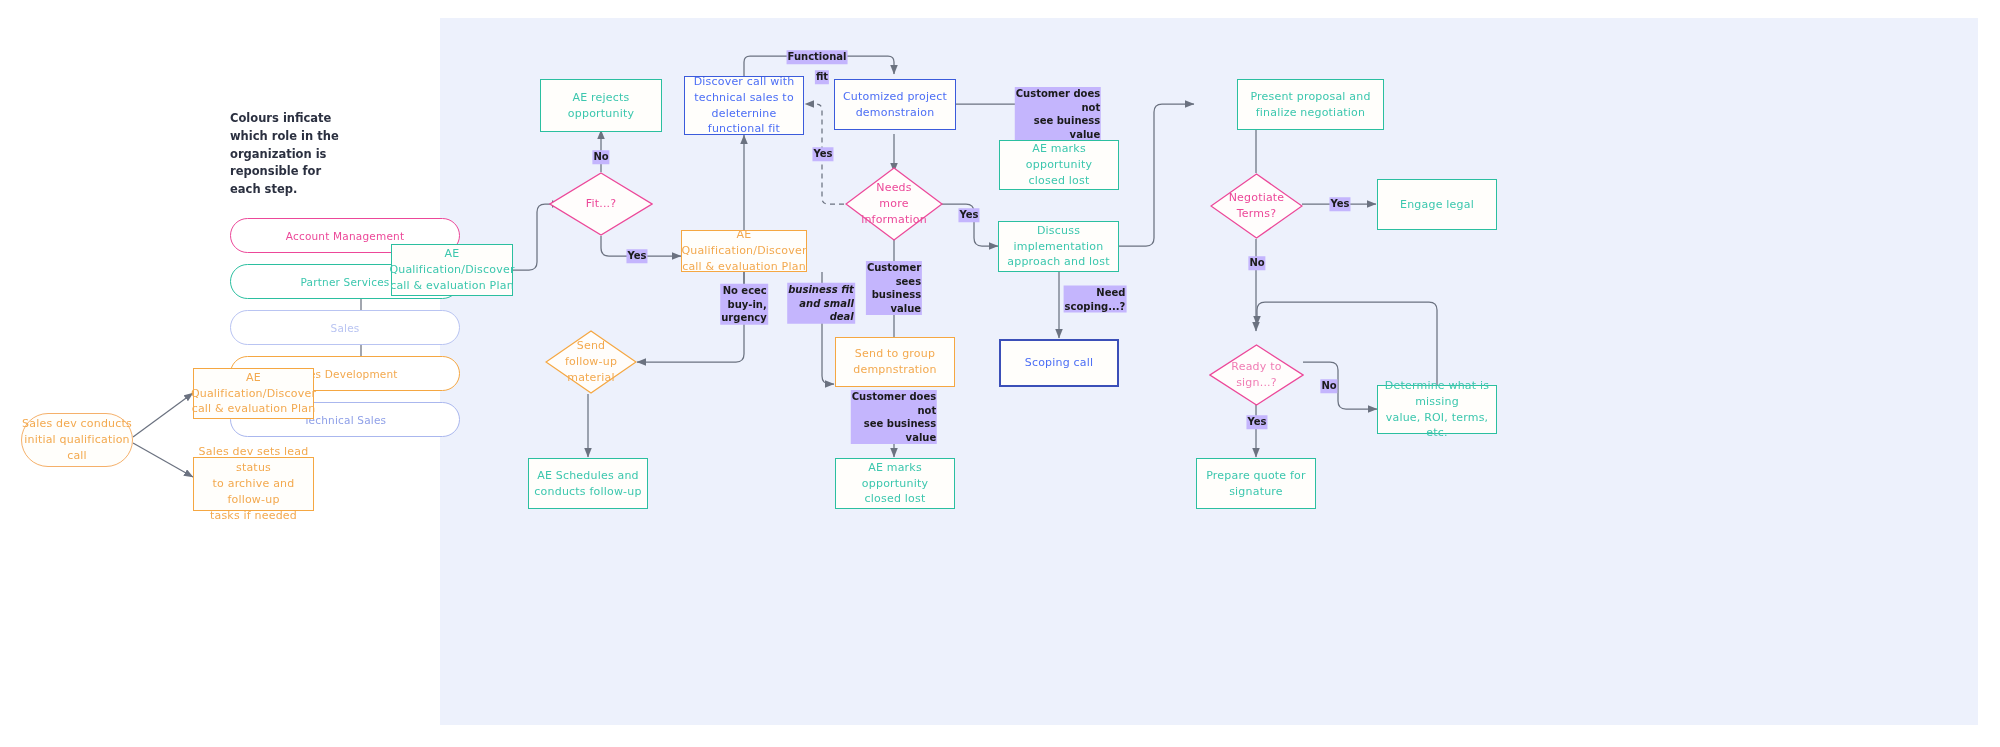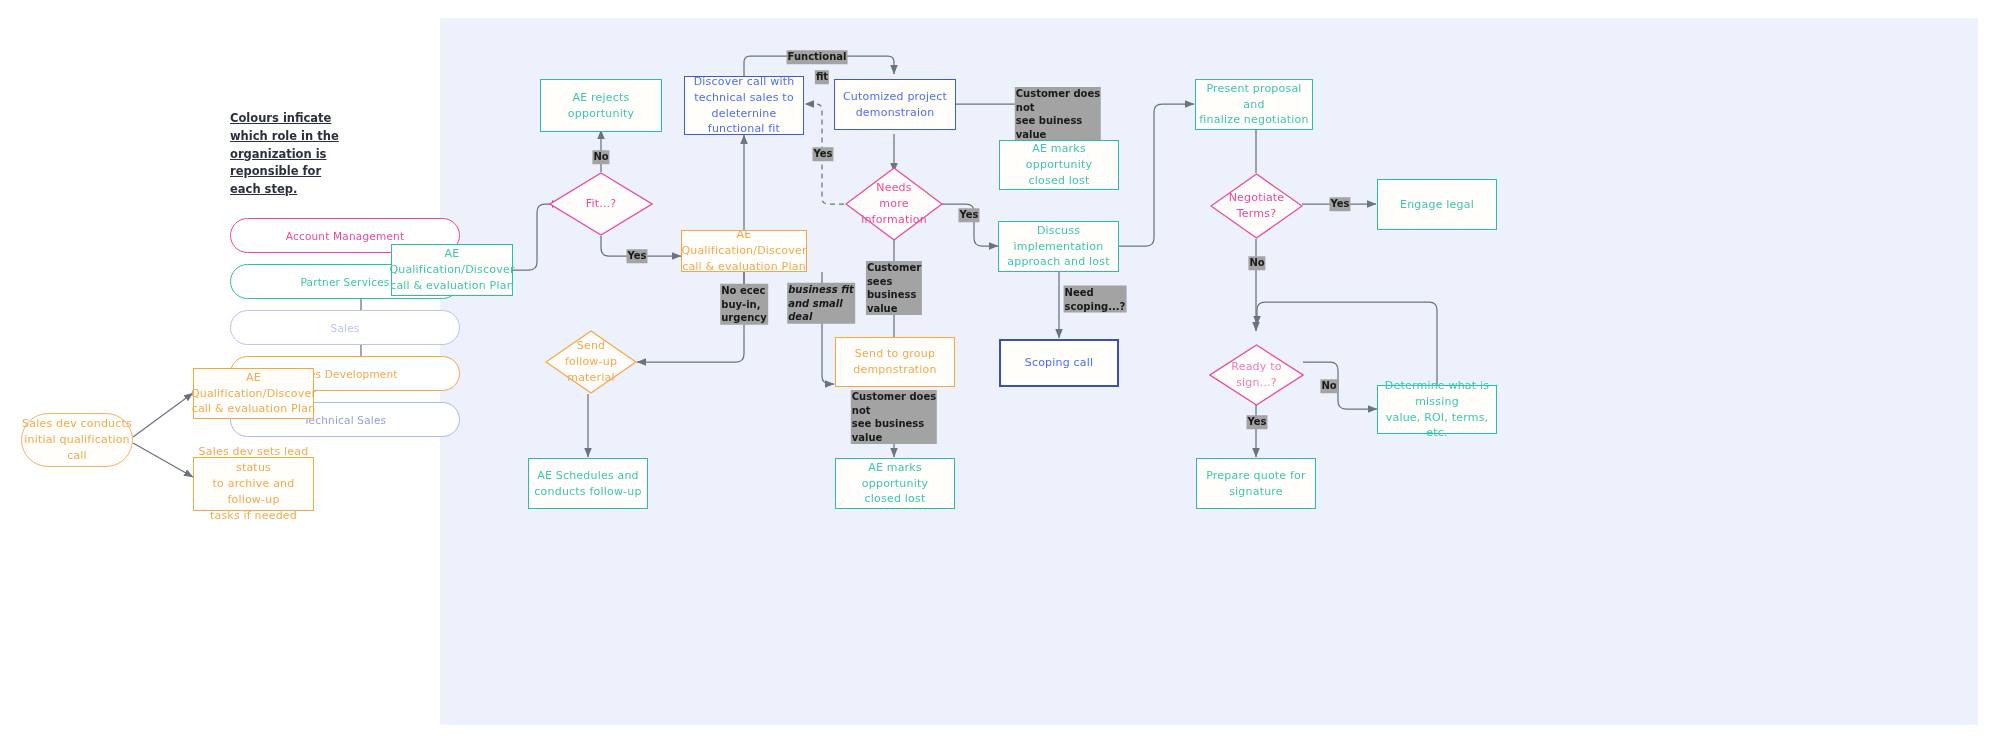--- a/index.html
+++ b/index.html
@@ -13,27 +13,27 @@
         justify-content:center;text-align:center;background:#fffefb;
         font-size:11px;line-height:1.45;letter-spacing:.2px;}
   .node.rect{border:1.3px solid #999;}
   .node.pill{border-radius:999px;border:1.3px solid #999;}
   .node.diamond{background:transparent;border:none;}
   .node.diamond .dshape{position:absolute;inset:0;}
   .node.diamond .dlabel{position:relative;z-index:2;width:100%;padding:0 6px;box-sizing:border-box;}
   .node.thick{border-width:2px;}
 
   .legend{position:absolute;left:230px;top:110px;width:230px;}
-  .legend-note{font-size:11.5px;line-height:1.55;color:#2b3040;font-weight:600;width:125px;text-decoration:underline;}
+  .legend-note{font-size:11.5px;line-height:1.55;color:#2b3040;font-weight:600;width:125px;}
   .legend-items{margin-top:19px;display:flex;flex-direction:column;gap:11px;}
   .legend-pill{height:33px;border-radius:999px;border:1.4px solid #999;background:#fff;
        display:flex;align-items:center;justify-content:center;font-size:10.5px;letter-spacing:.2px;}
 
   .edge-label{position:absolute;font-size:10px;color:#1a1a1a;font-weight:700;
-       background:#a3a3a3;padding:0 1px;line-height:1.35;text-align:left;
+       background:#c4b5fd;padding:0 1px;line-height:1.35;text-align:right;
        white-space:pre-line;transform:translate(-50%,-50%);}
 </style>
 </head>
 <body>
 
 <div id="root">
 
   <div id="canvas"></div>
 
   <svg class="edges" viewBox="0 0 2000 747">
@@ -236,21 +236,21 @@
   <div class="node rect" style="left:835px;top:337px;width:120px;height:50px;border-color:#f5a742;color:#f3a94f;white-space:pre-line;">
     <span>Send to group
 dempnstration</span>
   </div>
 
   <div class="node rect" style="left:835px;top:458px;width:120px;height:51px;border-color:#2bbfa0;color:#3cc7ae;white-space:pre-line;">
     <span>AE marks opportunity
 closed lost</span>
   </div>
 
-  <div class="node rect" style="left:1195px;top:79px;width:118px;height:51px;border-color:#2bbfa0;color:#3cc7ae;white-space:pre-line;">
+  <div class="node rect" style="left:1237px;top:79px;width:147px;height:51px;border-color:#2bbfa0;color:#3cc7ae;white-space:pre-line;">
     <span>Present proposal and
 finalize negotiation</span>
   </div>
 
   <div class="node diamond" style="left:1210px;top:173px;width:93px;height:66px;color:#ec4899;">
     <svg class="dshape" viewBox="0 0 93 66" preserveAspectRatio="none">
       <polygon points="46.5,1 92,33 46.5,65 1,33" fill="#fffdfc" stroke="#ec4899" stroke-width="1.3"></polygon>
     </svg>
     <span class="dlabel" style="white-space:pre-line;">Negotiate
 Terms?</span>

